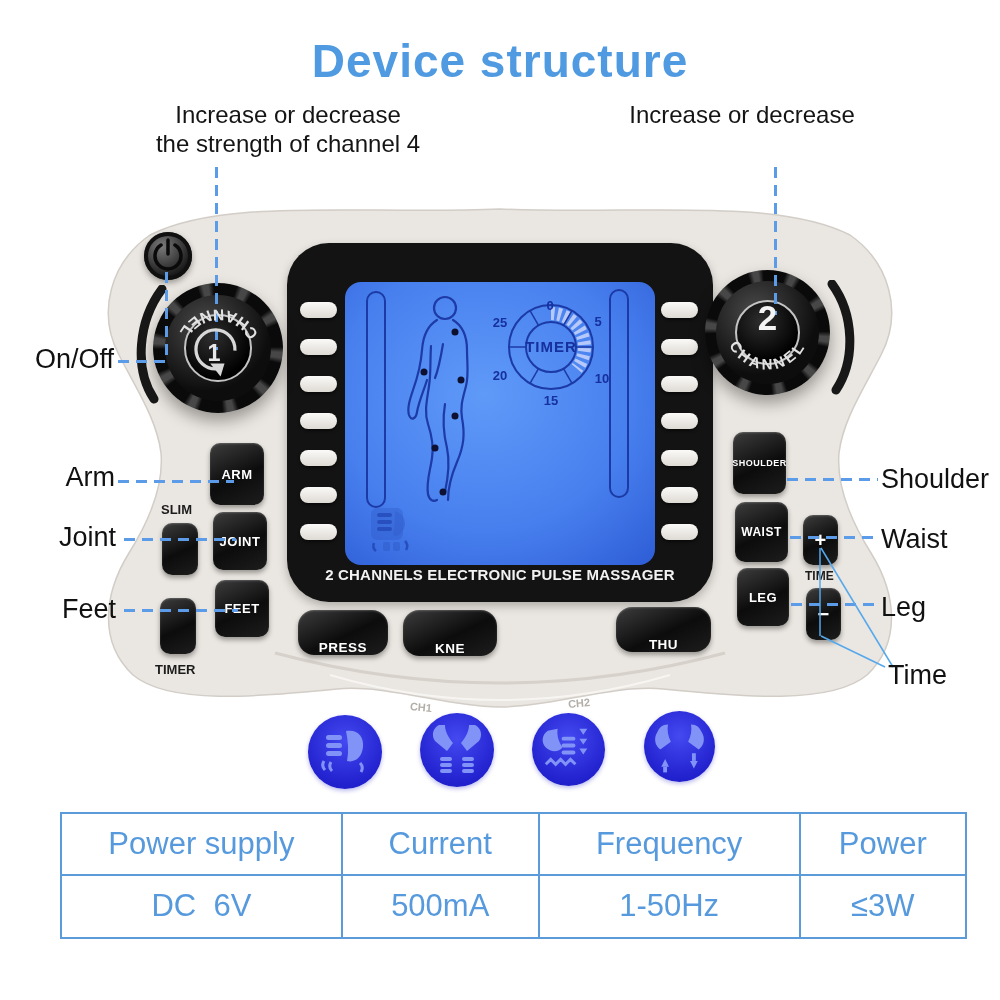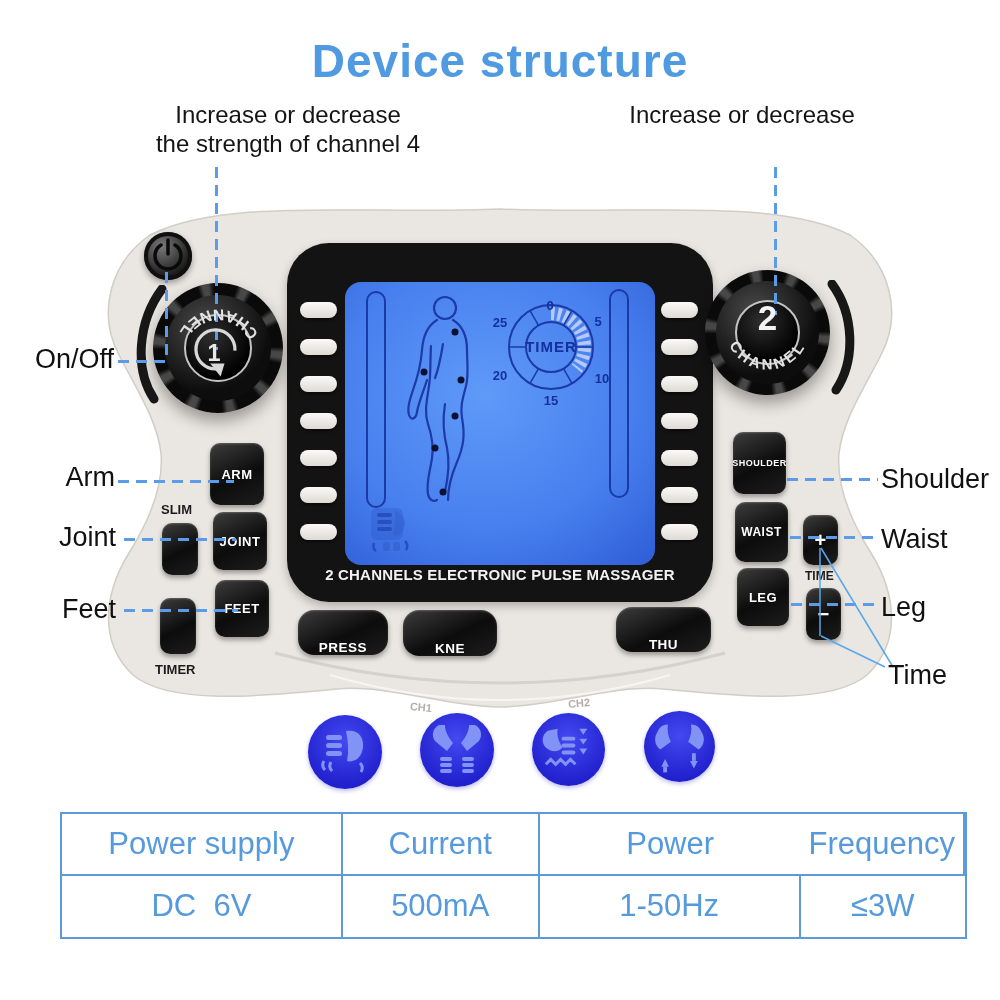--- a/index.html
+++ b/index.html
@@ -345,21 +345,21 @@
       <polygon points="18,58 26,58 22,50"></polygon>
         <rect x="20" y="58" width="4" height="6"></rect>
       <polygon points="48,52 56,52 52,60"></polygon>
         <rect x="50" y="44" width="4" height="8"></rect>
     </svg>
   </div>
 
   <div class="spec-table">
     <div class="spec-cell head">Power supply</div>
     <div class="spec-cell head">Current</div>
+    <div class="spec-cell head">Frequency</div>
     <div class="spec-cell head last">Power</div>
-    <div class="spec-cell head">Frequency</div>
     <div class="spec-cell">DC  6V</div>
     <div class="spec-cell">500mA</div>
     <div class="spec-cell">1-50Hz</div>
     <div class="spec-cell last">≤3W</div>
   </div>
 
 </div>
 
 </body></html>

